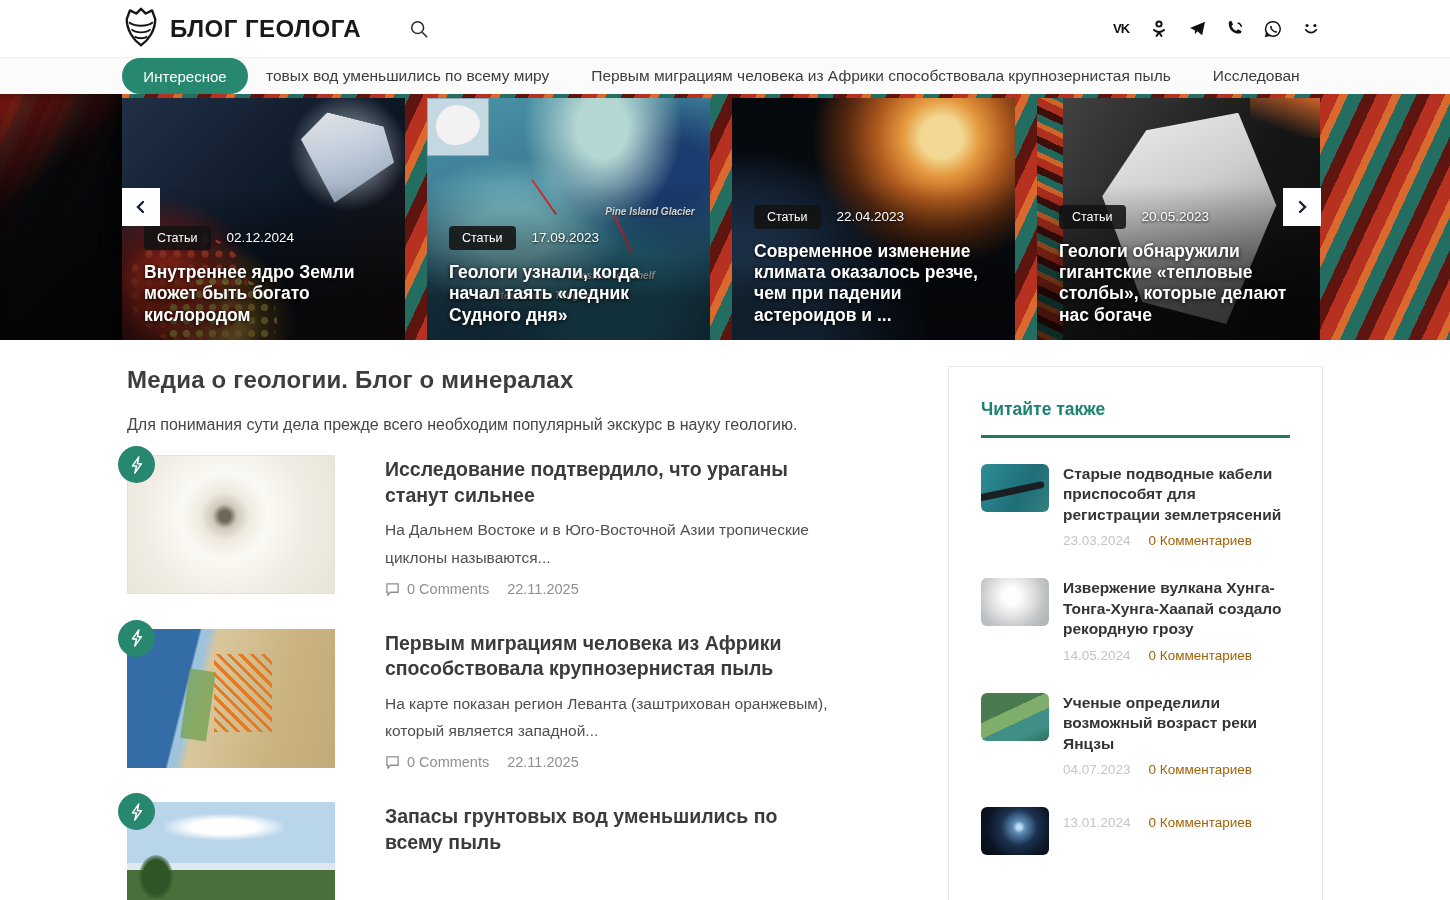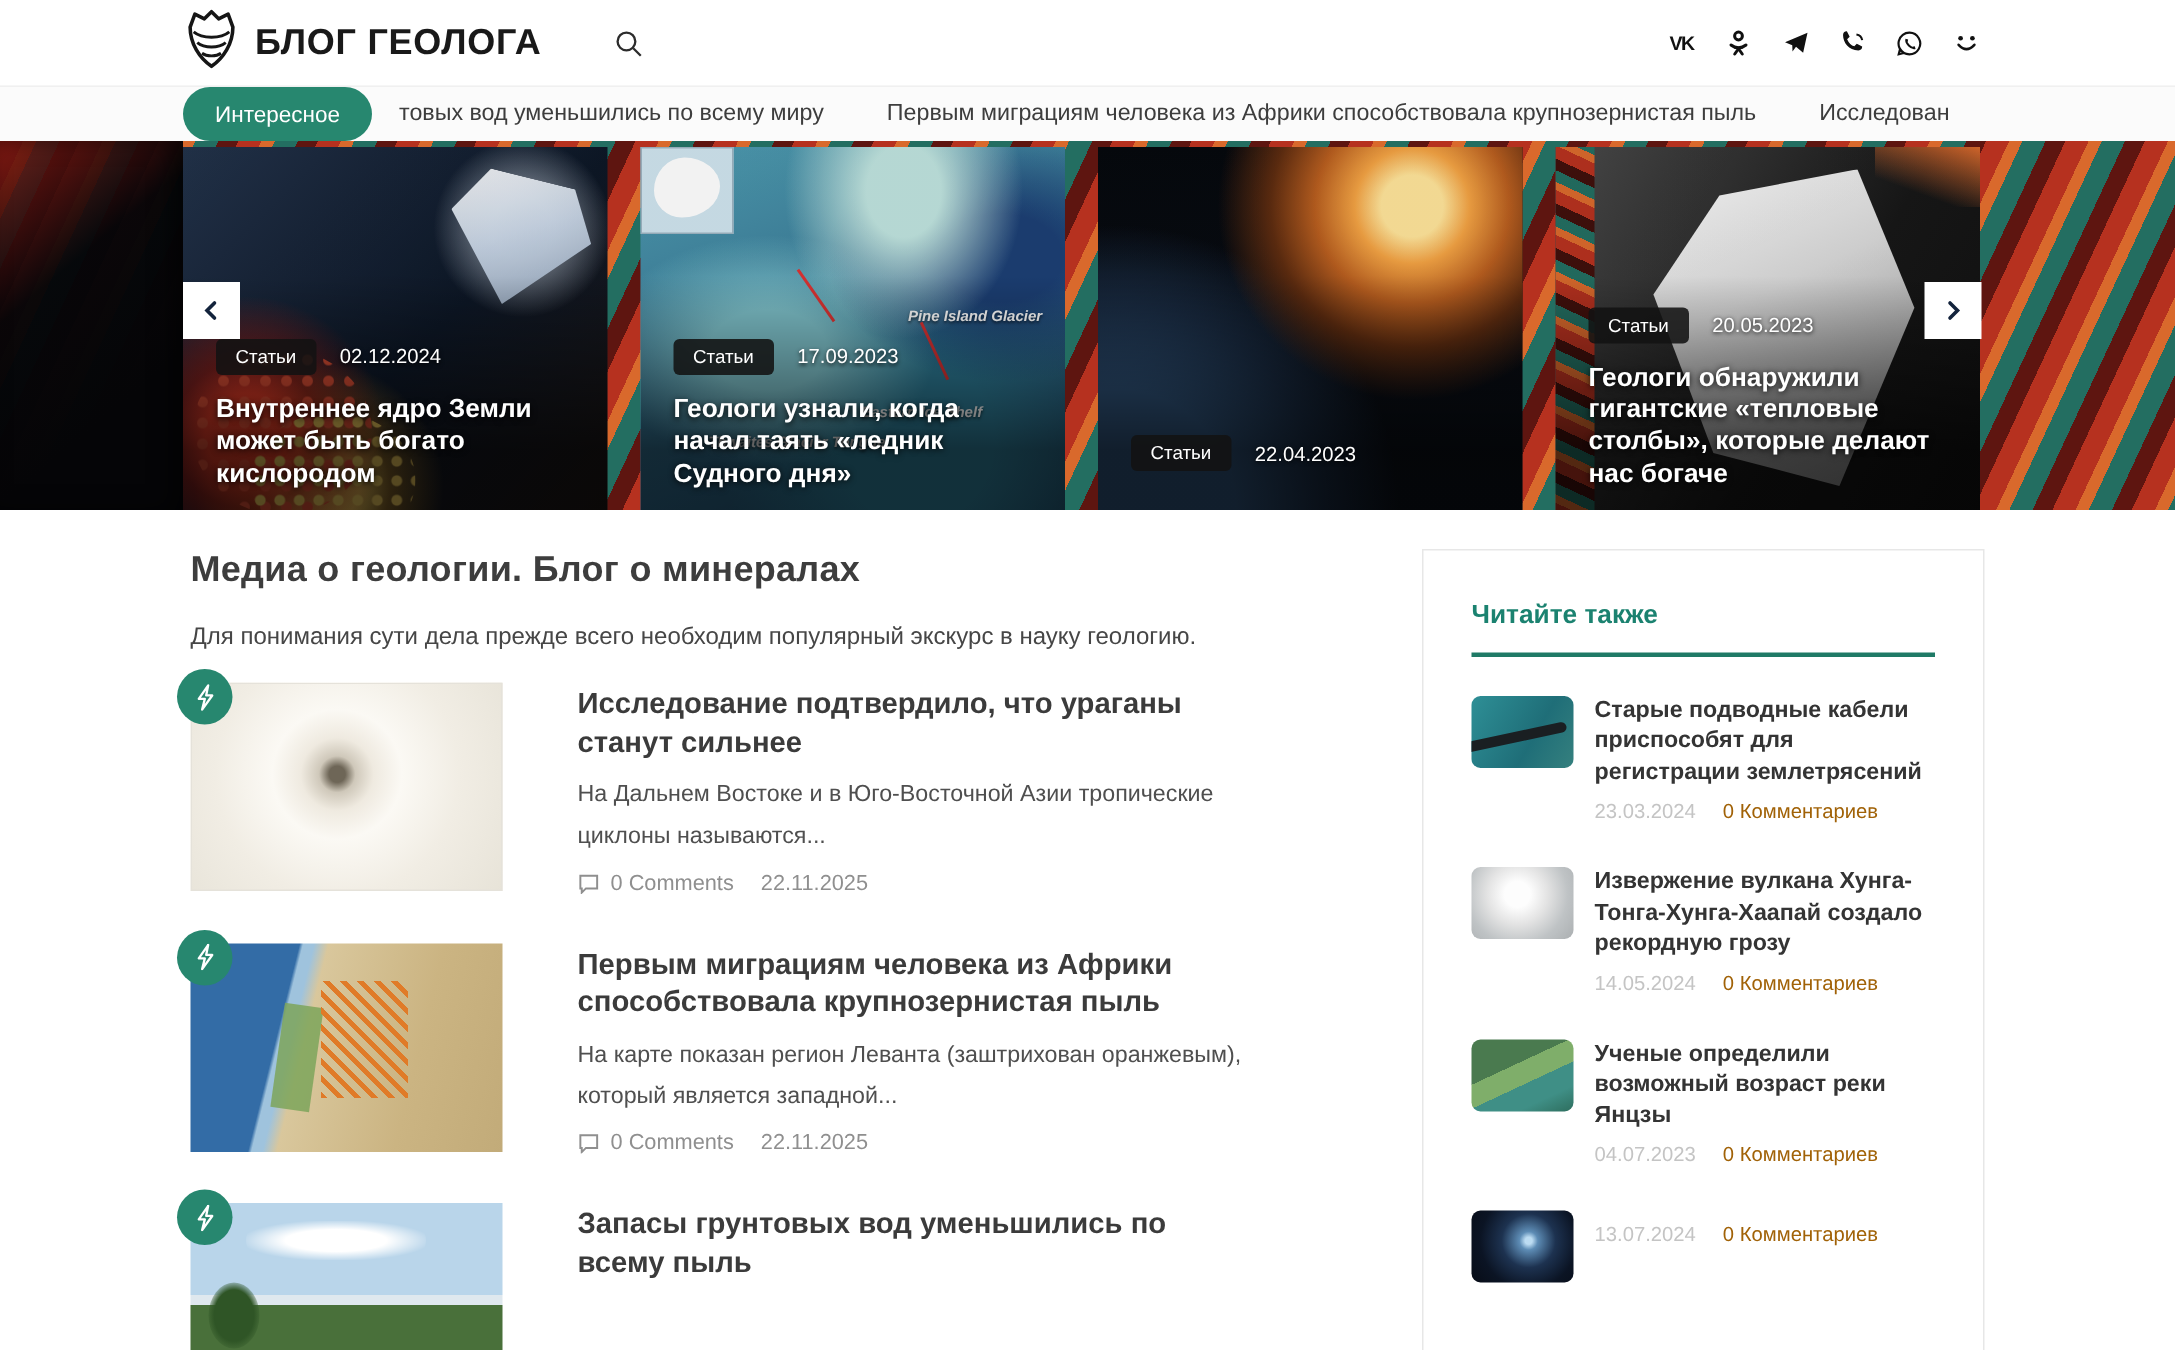--- a/index.html
+++ b/index.html
@@ -232,20 +232,21 @@
     </div>
   </div>
 
   <div class="slide art3" style="left:732px">
     <div class="shade"></div>
     <div class="slide-caption">
       <div class="cat-row">
         <span class="cat-badge">Статьи</span>
         <span class="slide-date">22.04.2023</span>
       </div>
+      <div class="slide-title">Современное изменение климата оказалось резче, чем при падении астероидов и ...</div>
     </div>
   </div>
 
   <div class="slide art4" style="left:1037px">
     <div class="crystal"></div>
     <div class="art4-edge"></div>
     <div class="art4-corner"></div>
     <div class="shade"></div>
     <div class="slide-caption">
       <div class="cat-row">
@@ -376,19 +377,19 @@
           <span class="sb-date">04.07.2023</span>
           <span class="sb-comments">0 Комментариев</span>
         </div>
       </div>
     </div>
 
     <div class="sb-item">
       <div class="sb-thumb s-space"></div>
       <div class="sb-body">
         <div class="sb-meta">
-          <span class="sb-date">13.07.2024</span>
+          <span class="sb-date">13.01.2024</span>
           <span class="sb-comments">0 Комментариев</span>
         </div>
       </div>
     </div>
   </div>
 </div>
 
 </body></html>

